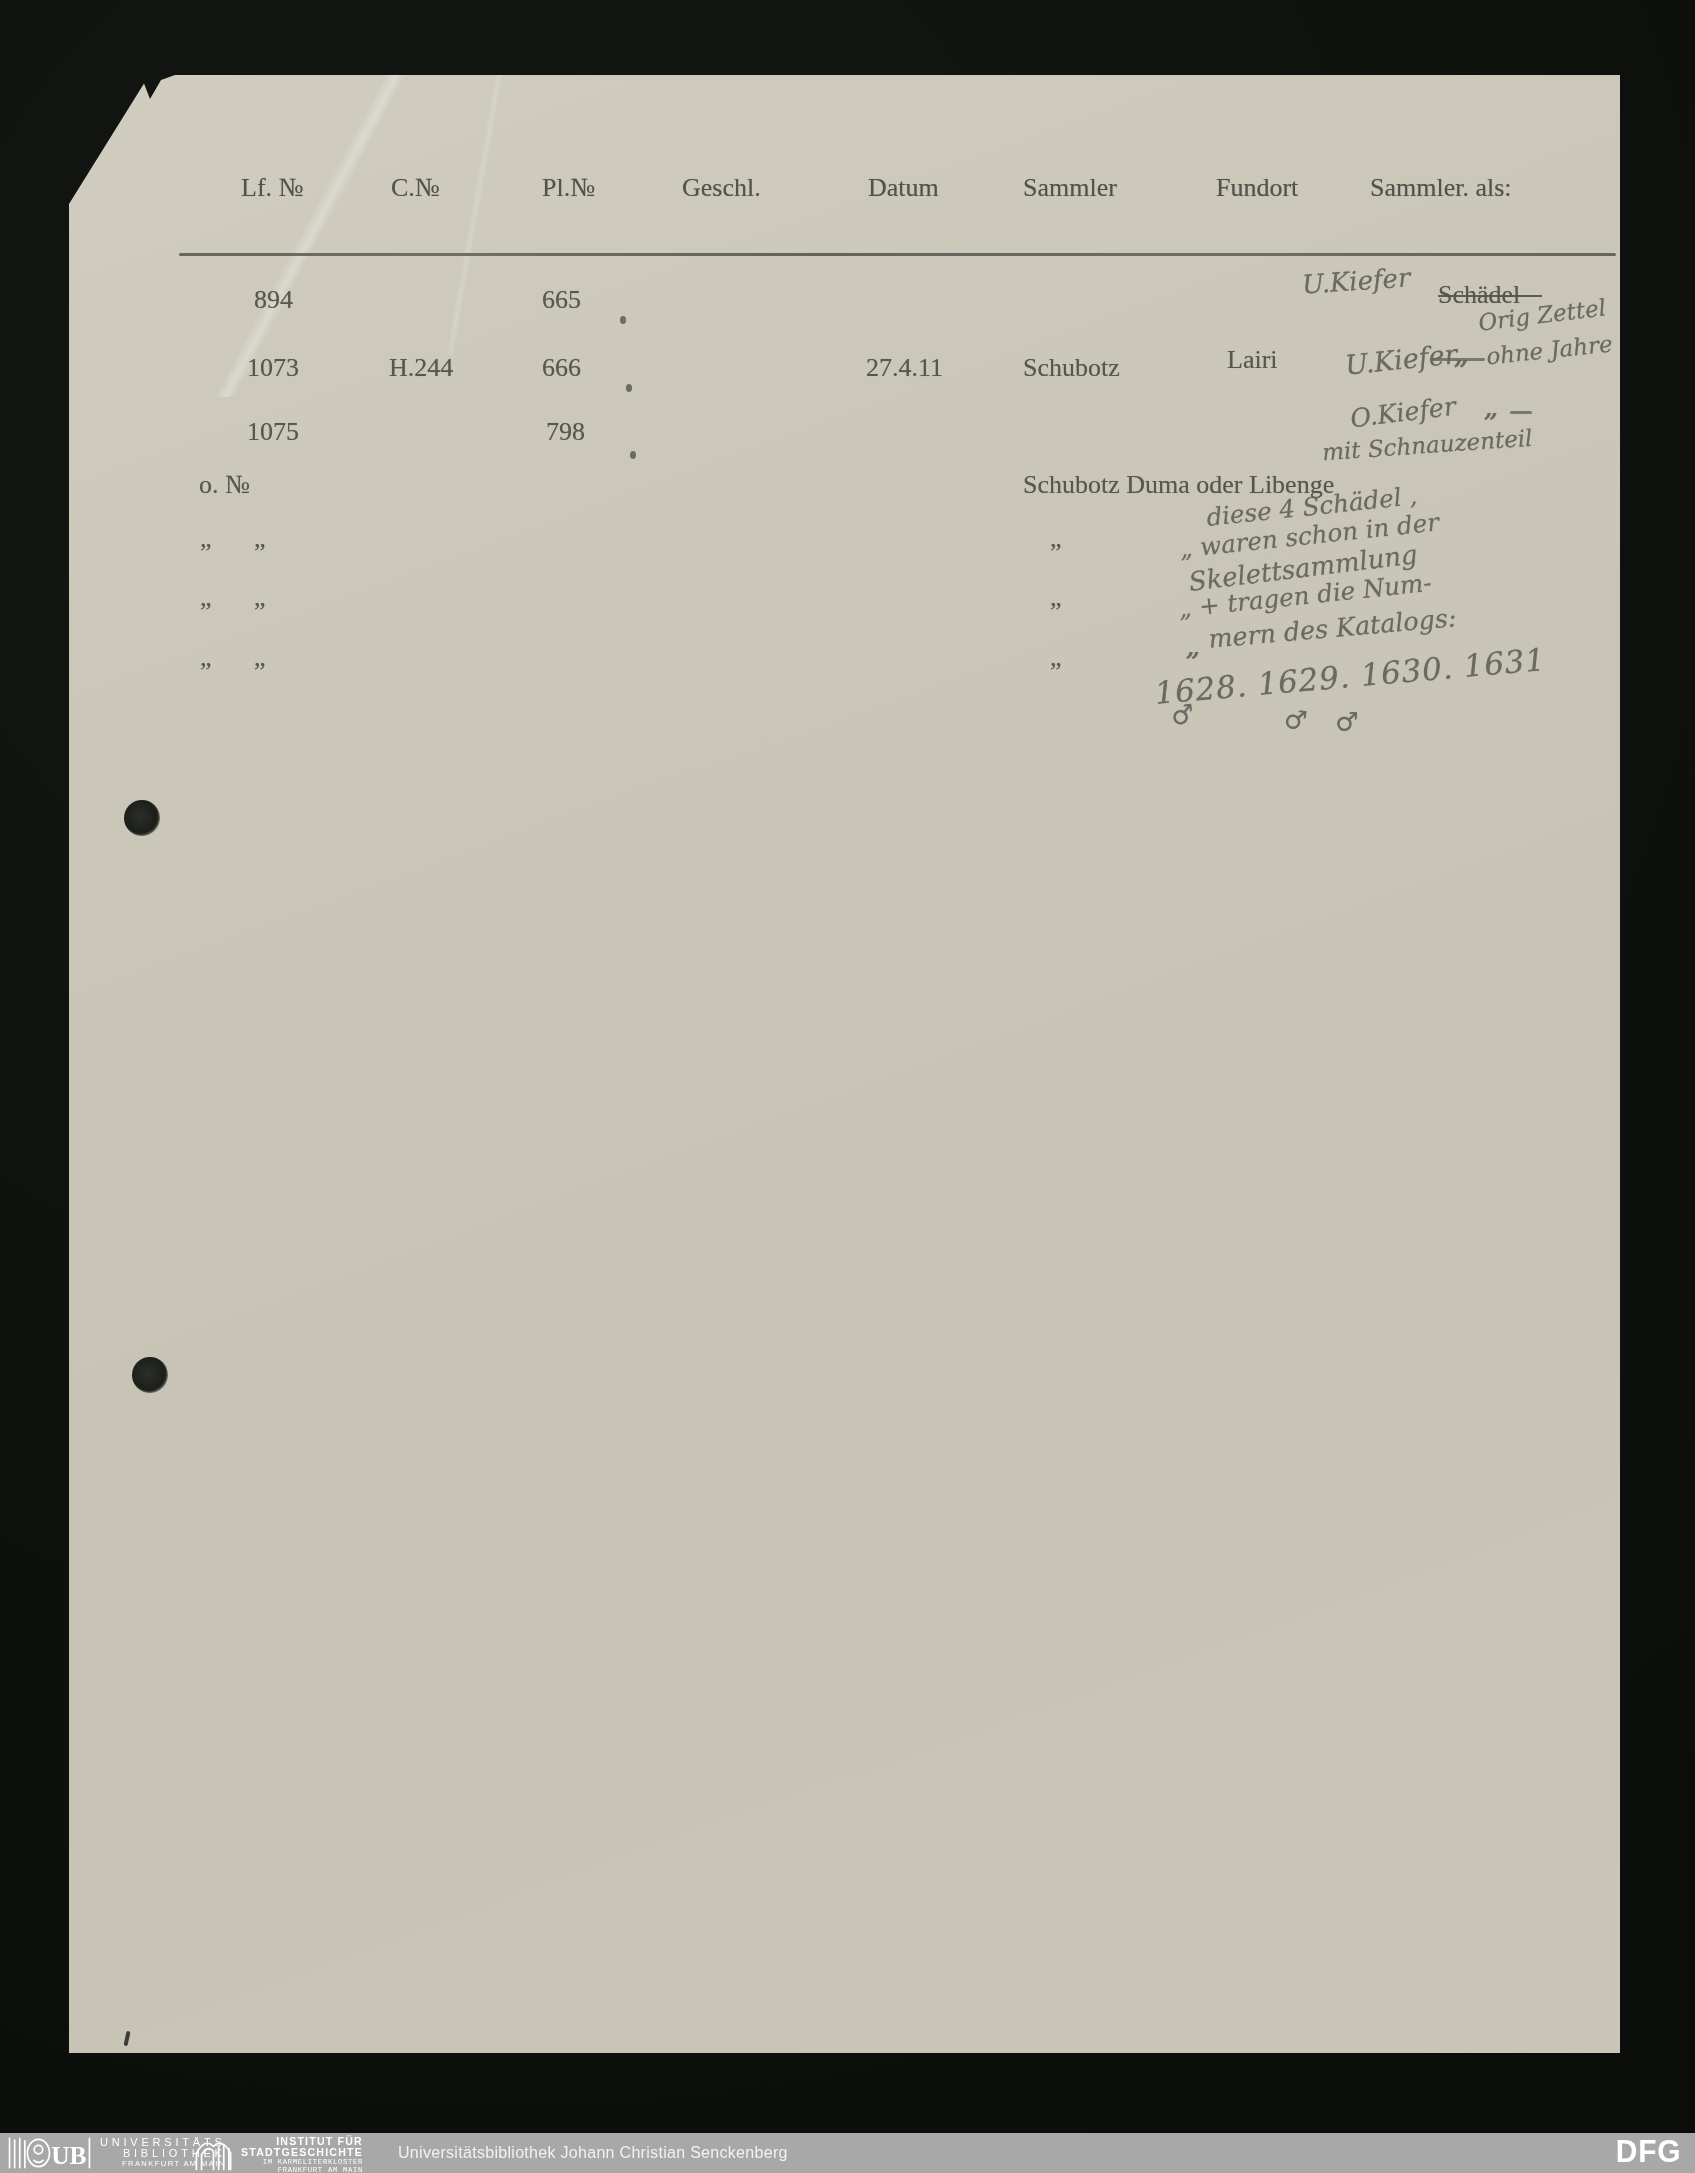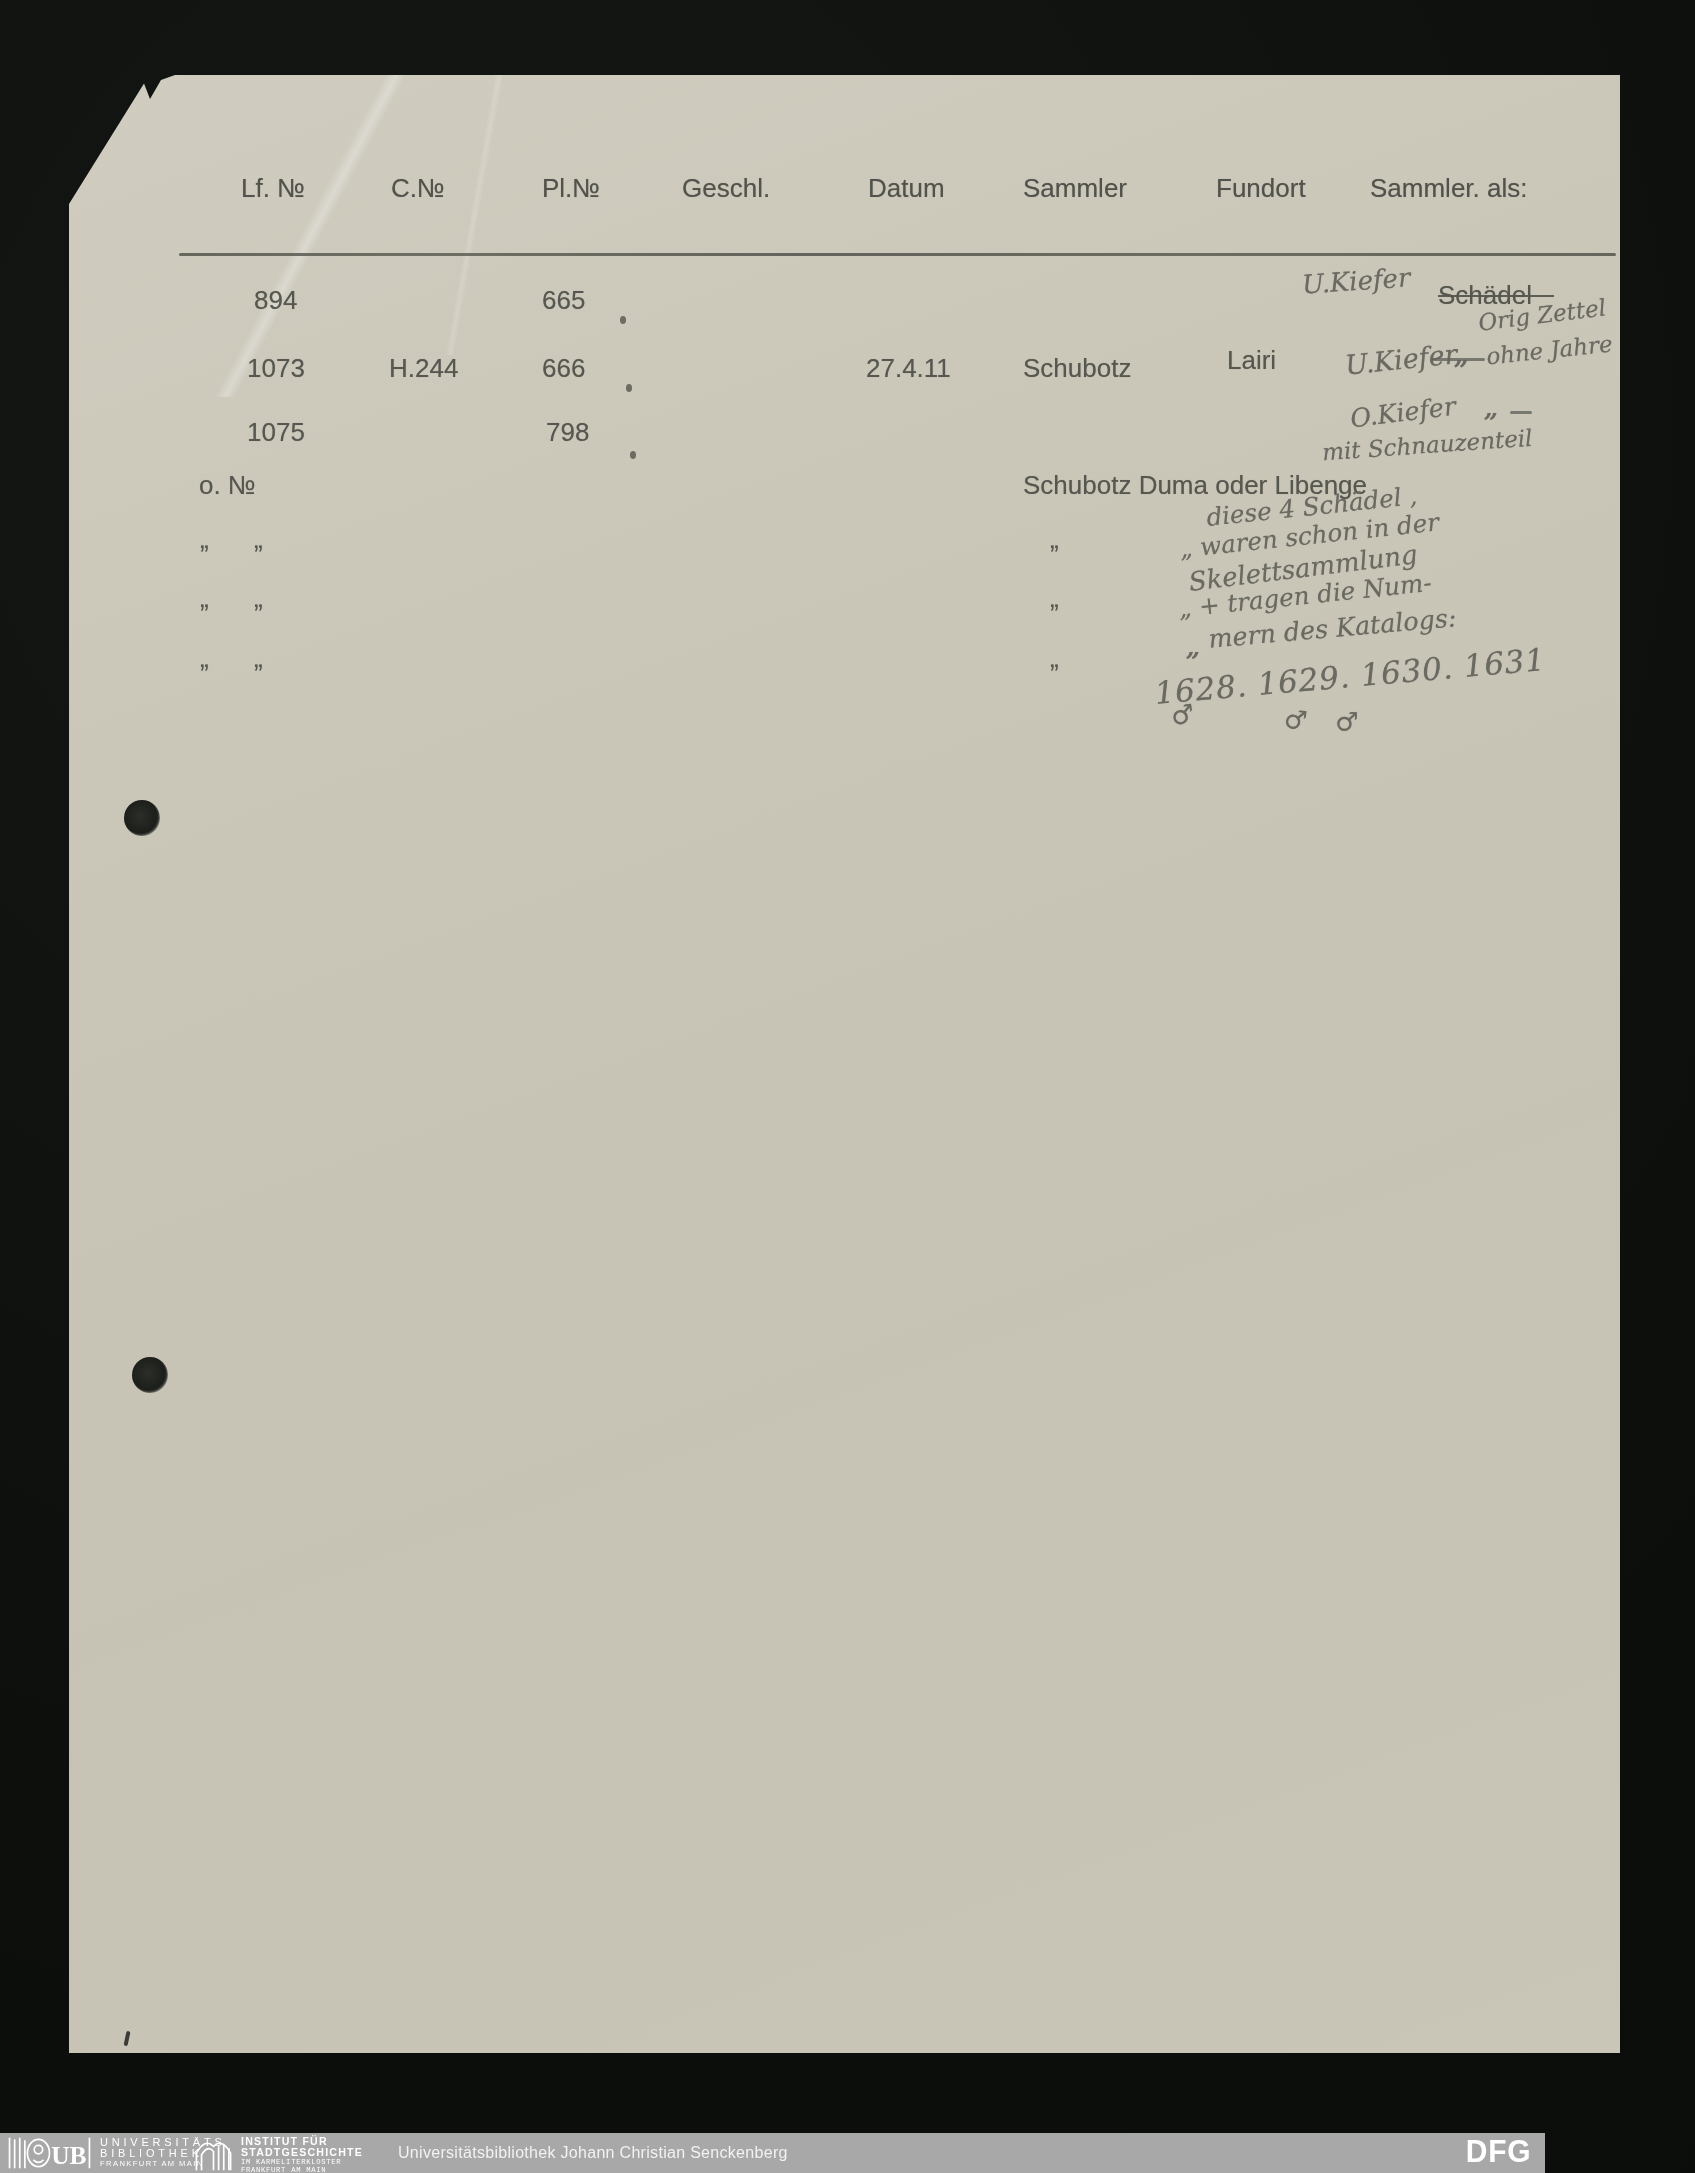--- a/index.html
+++ b/index.html
@@ -10,21 +10,21 @@
   
   #paper{position:absolute;left:69px;top:75px;width:1551px;height:1978px;
     background:linear-gradient(160deg,#d0cdc0 0%,#cac7b9 28%,#c6c3b4 62%,#c9c6b7 100%);
     clip-path:polygon(106px 0, 1551px 0, 1551px 1978px, 0 1978px, 0 129px, 75px 8.5px, 81px 24px, 92px 5.1px);}
   .crease{position:absolute;pointer-events:none;}
   #crease1{left:25.4px;top:0;width:441px;height:322px;
     background:linear-gradient(118deg,transparent 47.6%,rgba(255,255,255,.28) 49.4%,transparent 51%);}
   #crease2{left:280px;top:0;width:254px;height:280px;
     background:linear-gradient(100deg,transparent 48%,rgba(255,255,255,.16) 49.5%,transparent 51%);}
   
-  .typed{position:absolute;font-family:Liberation Sans, sans-serif;
+  .typed{position:absolute;font-family:Liberation Serif, serif;
     font-size:26px;line-height:1;color:#4e4f48;white-space:pre;
     text-shadow:0 0 0.8px rgba(78,79,72,.55);opacity:.93;}
   .typed.header{color:#494a44;}
   .struck{background:linear-gradient(to bottom,transparent 50%,#54554e 50%,#54554e 58%,transparent 58%);
     padding-right:22px;}
   .dot{position:absolute;width:6px;height:7.6px;border-radius:50%;background:#54554e;opacity:.8;}
   #rule{position:absolute;left:110px;top:178px;width:1437px;height:3.4px;
     background:linear-gradient(to right,#54554d 0%,#5d5e55 18%,#50514a 45%,#5b5c53 70%,#54554d 100%);
     opacity:.85;border-radius:1.7px;}
   
@@ -32,21 +32,21 @@
     font-style:italic;color:#6b6a62;line-height:1;white-space:pre;
     text-shadow:0 0 0.8px rgba(107,106,98,.6);}
   .hw-strike{position:absolute;height:3.4px;background:#63645c;opacity:.8;border-radius:1.7px;}
   
   .hole{position:absolute;width:36px;height:36px;border-radius:50%;
     background:radial-gradient(circle at 45% 45%, #2c2e2a 0%, #1c1e1a 60%, #15171400 78%),
                radial-gradient(circle, #24261f 55%, rgba(0,0,0,0) 72%);}
   #pencil-mark{position:absolute;left:56px;top:1956px;width:4.2px;height:15.3px;
     background:#3c3c36;border-radius:2.5px;transform:rotate(12deg);}
   
-  #footer{position:absolute;left:0;top:2133px;width:1545px;height:41px;background:#a8a8a8;color:#ffffff;}
+  #footer{position:absolute;left:0;top:2133px;width:1695px;height:41px;background:#a8a8a8;color:#ffffff;text-align:right;}
   #footer .abs{position:absolute;}
   .ub-text{font-size:11px;letter-spacing:3.8px;line-height:11px;font-weight:400;}
   .ub-text-small{font-size:7.6px;letter-spacing:1.4px;line-height:9.3px;}
   .ifs-b{font-size:10.6px;font-weight:700;letter-spacing:1.2px;line-height:11px;}
   .ifs-s{font-size:7.2px;letter-spacing:0.7px;line-height:8.5px;font-family:Liberation Mono, monospace;}
   #center-credit{font-size:16px;color:#f2f2f2;letter-spacing:0.3px;}
   #dfg{font-size:30px;font-weight:900;letter-spacing:0.8px;transform:scaleY(1.04);
     font-family:"Liberation Sans",sans-serif;}
 </style>
 </head>

